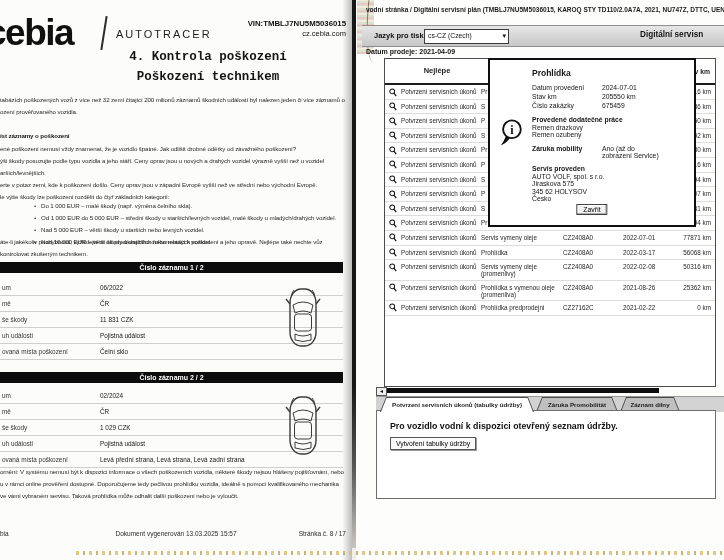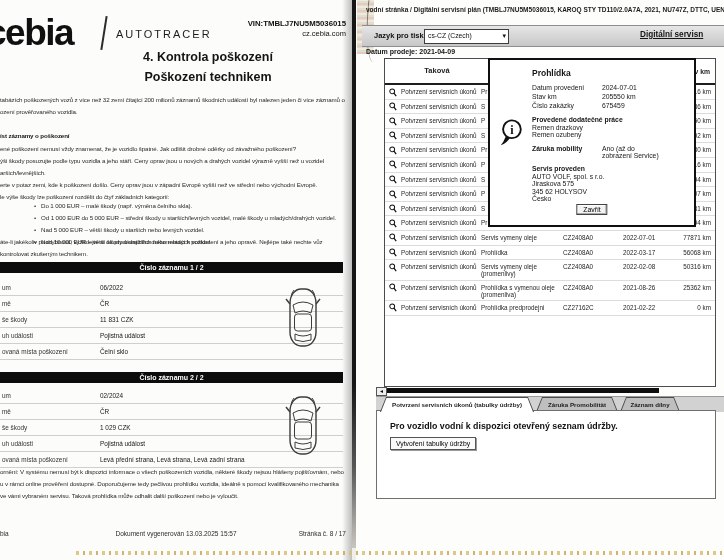--- a/index.html
+++ b/index.html
@@ -11,21 +11,21 @@
   #page-left{position:absolute;left:0;top:0;width:352px;height:560px;background:#fcfcfa;overflow:hidden;}
   .lp-shadow{position:absolute;left:342px;top:0;width:10px;height:560px;
     background:linear-gradient(90deg,rgba(0,0,0,0) ,rgba(0,0,0,.25));}
   #page-divider{position:absolute;left:352px;top:0;width:4px;height:548px;
     background:linear-gradient(#161616 0 70%,#555 85%,#c9c6c0 100%);}
   .logo{font-weight:700;font-size:37px;letter-spacing:-1.5px;color:#101010;}
   .logo-sep{width:2px;height:34px;background:#2b2b2b;transform:rotate(9deg);}
   .brand{font-size:11px;letter-spacing:2px;color:#1d1d1d;font-weight:500;}
   .vinblock{font-size:7.5px;text-align:right;color:#111;line-height:10px;}
   .vinblock b{font-size:7.8px;}
-  .h-title{width:416px;text-align:center;font-weight:700;font-size:12.5px;color:#141414;}
+  .h-title{width:416px;text-align:center;font-weight:700;font-size:12.5px;color:#141414;font-family:Liberation Mono, monospace;}
   .tiny{font-size:6.2px;letter-spacing:-0.12px;color:#2a2a2a;line-height:12px;}
   .bullet{padding-left:34px;}
   .bullet:before{content:"\2022";margin-right:5px;}
   .blackbar{left:0;width:343px;height:11px;background:#0c0c0c;color:#fff;
     font-weight:700;font-size:7px;text-align:center;line-height:11px;}
   .rec-rows{left:0;width:343px;}
   .rrow{position:relative;height:15px;border-bottom:1px solid #cfcfcb;font-size:6.4px;color:#222;}
   .rrow .rlabel{position:absolute;left:2px;top:0;line-height:15px;color:#333;}
   .rrow .rvalue{position:absolute;left:100px;top:0;line-height:15px;color:#161616;width:165px;white-space:nowrap;}
   .car{stroke:#3c3c3c;fill:none;}
@@ -234,27 +234,27 @@
     <div class="noise-curve"></div>
 
     <div class="abs crumb nw" style="left:10px;top:6px;">vodní stránka / Digitální servisní plán (TMBLJ7NU5M5036015, KAROQ STY TD110/2.0A7A, 2021, NU747Z, DTTC, UEN, erwin)</div>
 
     <div class="graybar">
       <div class="abs lang-label" style="left:12px;top:0;">Jazyk pro tisk:</div>
       <div class="select">
         <span>cs-CZ (Czech)</span>
         <span class="arr">▾</span>
       </div>
-      <div class="abs hdr-right nw" style="left:278px;top:4px;text-decoration:underline;">Digitální servisn</div>
+      <div class="abs hdr-right nw" style="left:278px;top:4px;">Digitální servisn</div>
     </div>
 
     <div class="abs saledate" style="left:10px;top:48px;">Datum prodeje: 2021-04-09</div>
 
     <div id="svc-table">
-      <div class="th-zaznam">Taková</div>
+      <div class="th-zaznam">Nejlépe</div>
       <div class="th-km">Stav km</div>
       <div class="th-sep"></div>
       <div id="svc-rows">
 
           <div class="srow">
             <span class="c-icon">
               <svg width="8" height="9" viewBox="0 0 10 11">
                 <circle cx="4" cy="4" r="3" fill="none" stroke="#111" stroke-width="1.3"></circle>
                 <line x1="6.2" y1="6.2" x2="9" y2="10" stroke="#111" stroke-width="1.6"></line>
               </svg>

